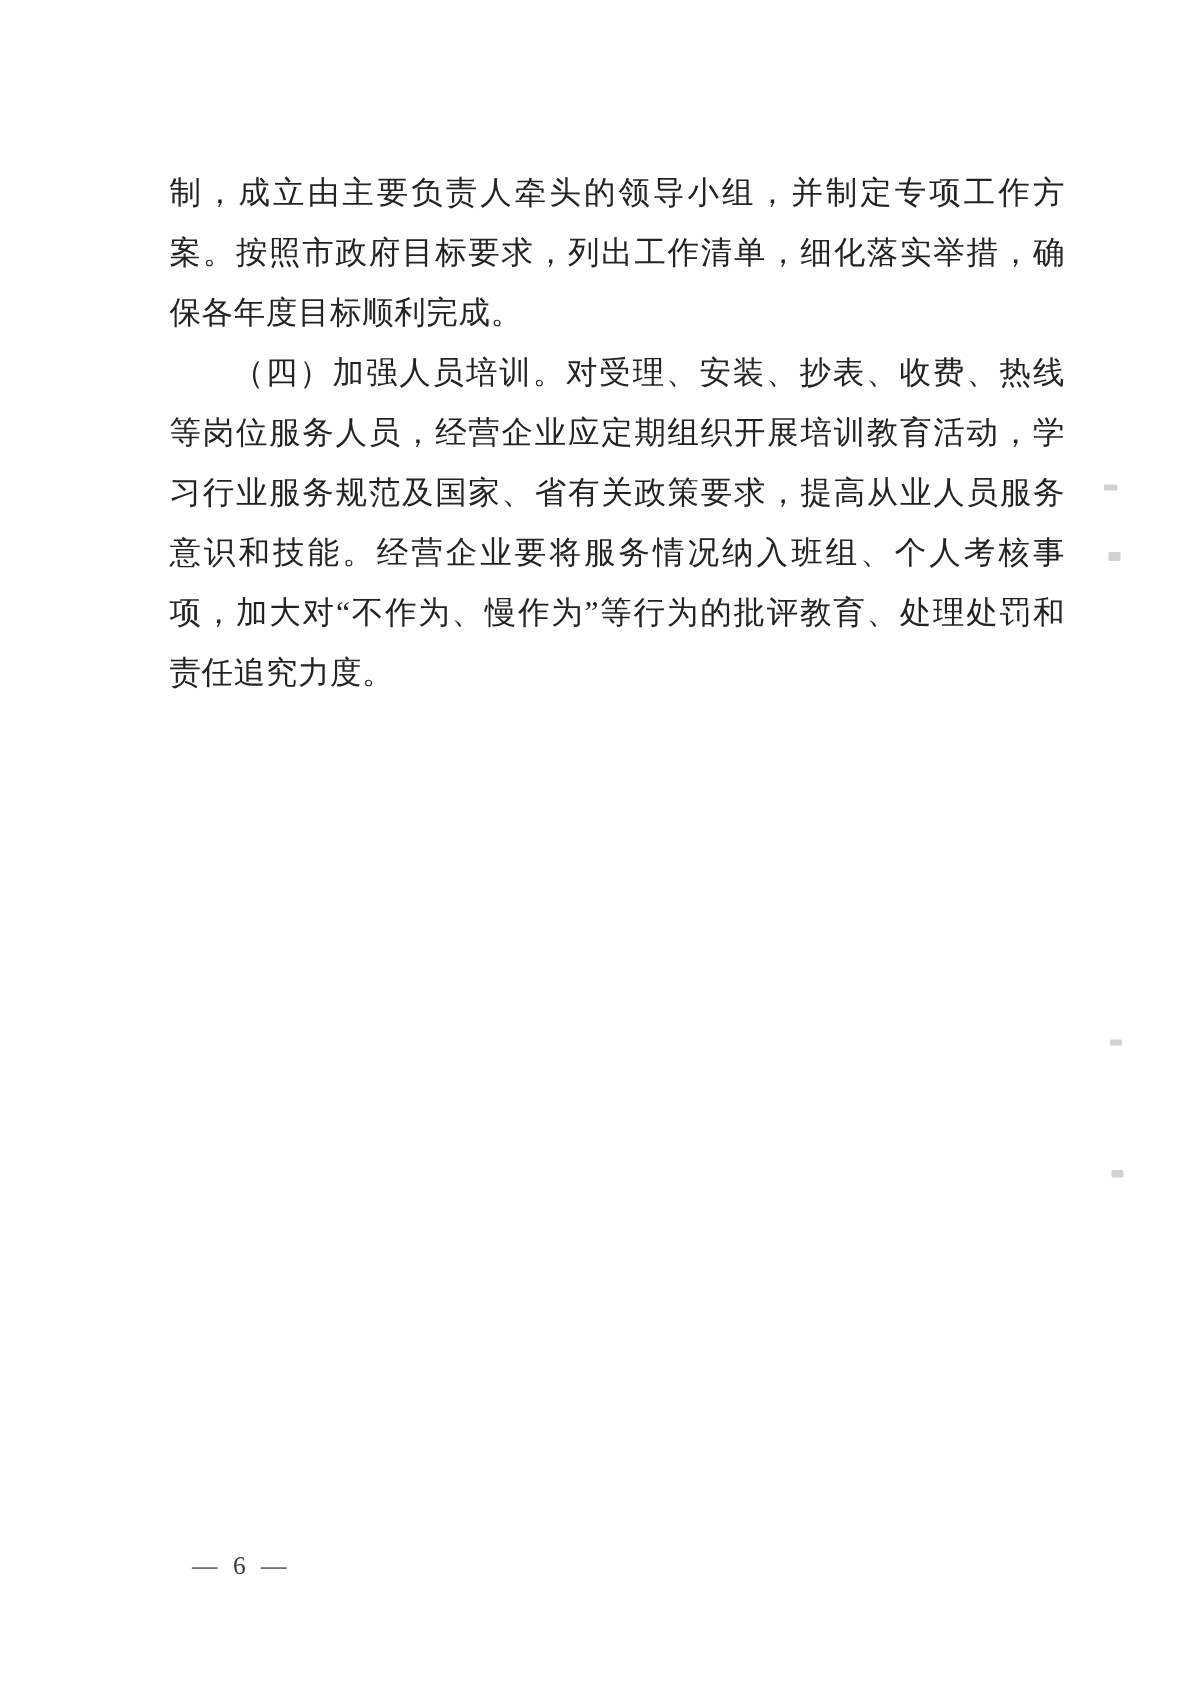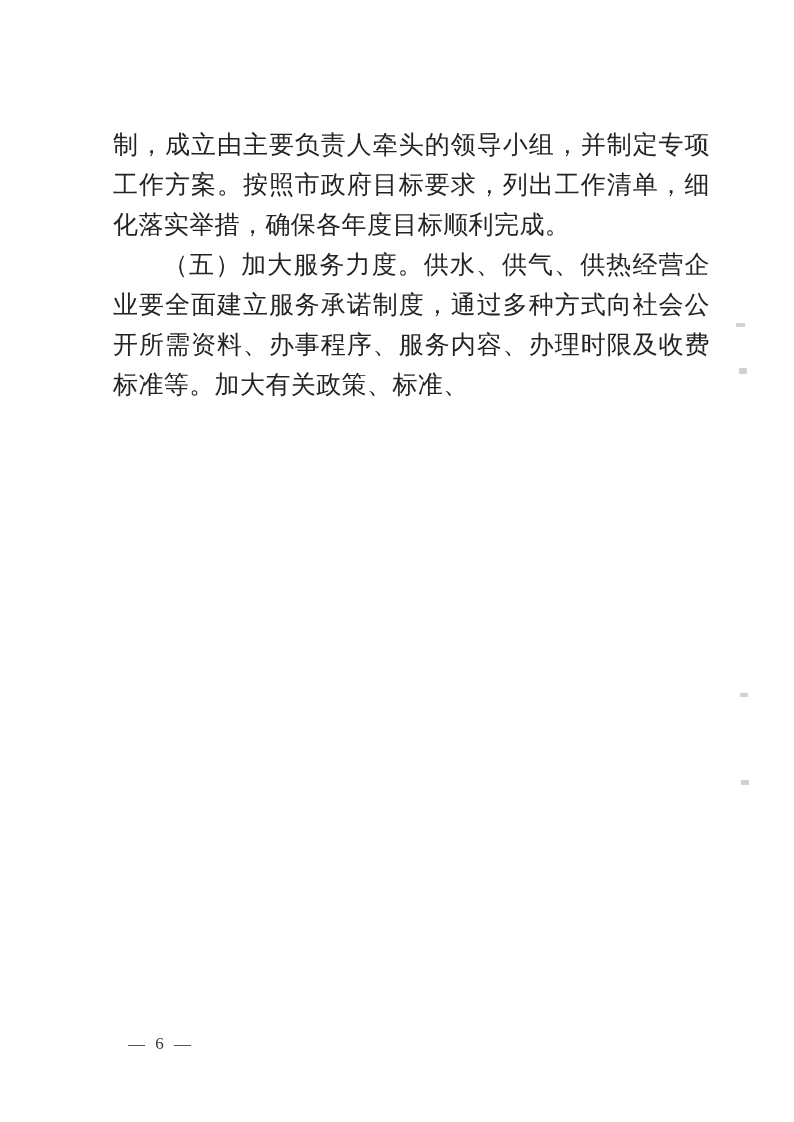--- a/index.html
+++ b/index.html
@@ -12,24 +12,24 @@
     width: 794px;
     height: 1122px;
     margin: 0 auto;
     background: #ffffff;
     overflow: hidden;
     font-family: "Liberation Serif", "DejaVu Serif", serif;
   }
   .text-body {
     position: absolute;
     left: 113px;
-    top: 125px;
+    top: 108px;
     width: 597px;
     color: #232323;
-    font-size: 25px;
+    font-size: 21px;
     line-height: 40px;
     letter-spacing: 0.4px;
     text-align: justify;
     text-justify: inter-ideograph;
   }
   .text-body p {
     margin: 0;
     padding: 0;
   }
   .p-indent {
@@ -58,21 +58,21 @@
   .artifact-3 { left: 740px; top: 693px; width: 8px; height: 4px; }
   .artifact-4 { left: 741px; top: 780px; width: 8px; height: 5px; }
 </style>
 </head>
 <body>
 
 <div class="page">
 
   <div class="text-body">
     <p class="p-noindent">制，成立由主要负责人牵头的领导小组，并制定专项工作方案。按照市政府目标要求，列出工作清单，细化落实举措，确保各年度目标顺利完成。</p>
-    <p class="p-indent">（五）加大服务力度。供水、供气、供热经营企业要全面建立服务承诺制度，通过多种方式向社会公开所需资料、办事程序、服务内容、办理时限及收费标准等。加大有关政策、标准、</p>
+    <p class="p-indent">（四）加强人员培训。对受理、安装、抄表、收费、热线等岗位服务人员，经营企业应定期组织开展培训教育活动，学习行业服务规范及国家、省有关政策要求，提高从业人员服务意识和技能。经营企业要将服务情况纳入班组、个人考核事项，加大对“不作为、慢作为”等行为的批评教育、处理处罚和责任追究力度。</p>
   </div>
 
   <div class="page-number">— 6 —</div>
 
   <div class="scan-artifact artifact-1"></div>
   <div class="scan-artifact artifact-2"></div>
   <div class="scan-artifact artifact-3"></div>
   <div class="scan-artifact artifact-4"></div>
 
 </div>

